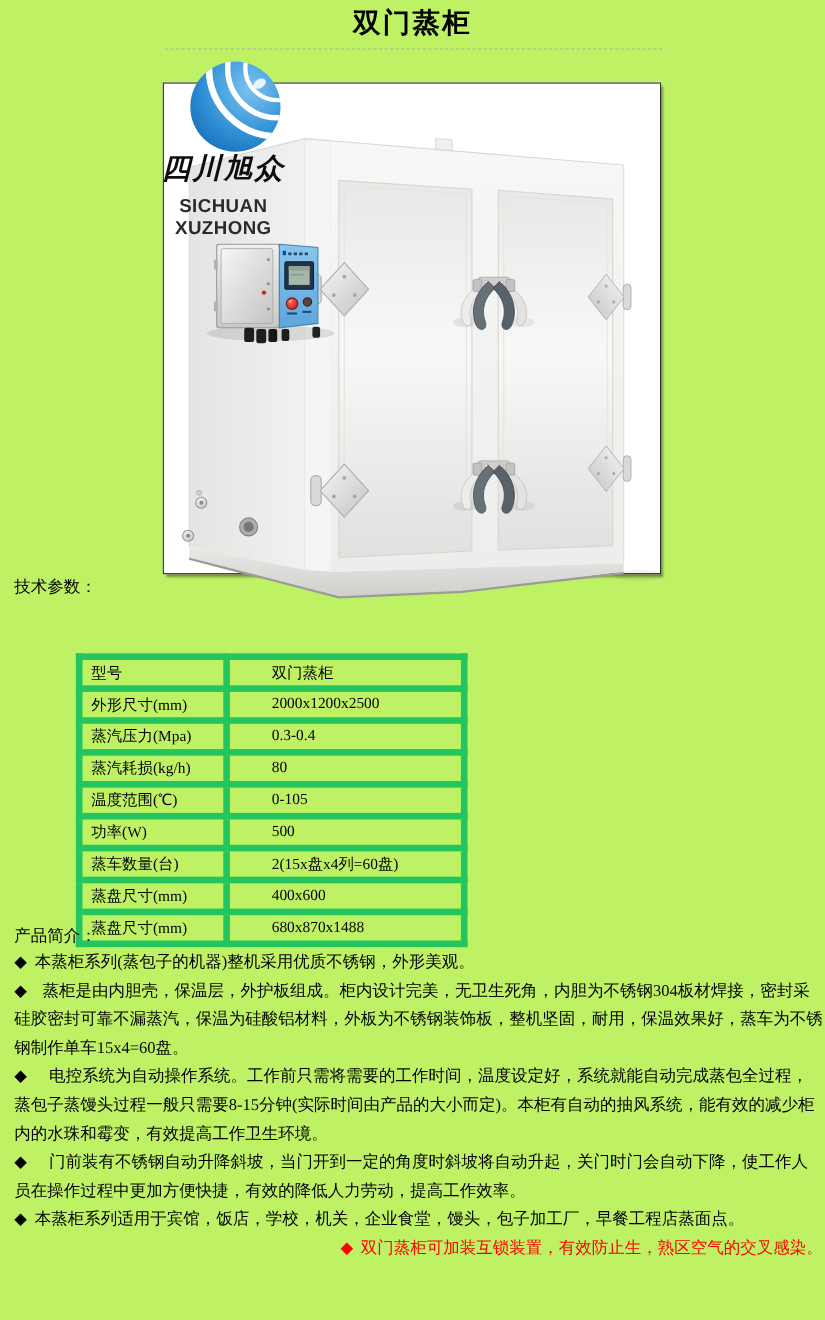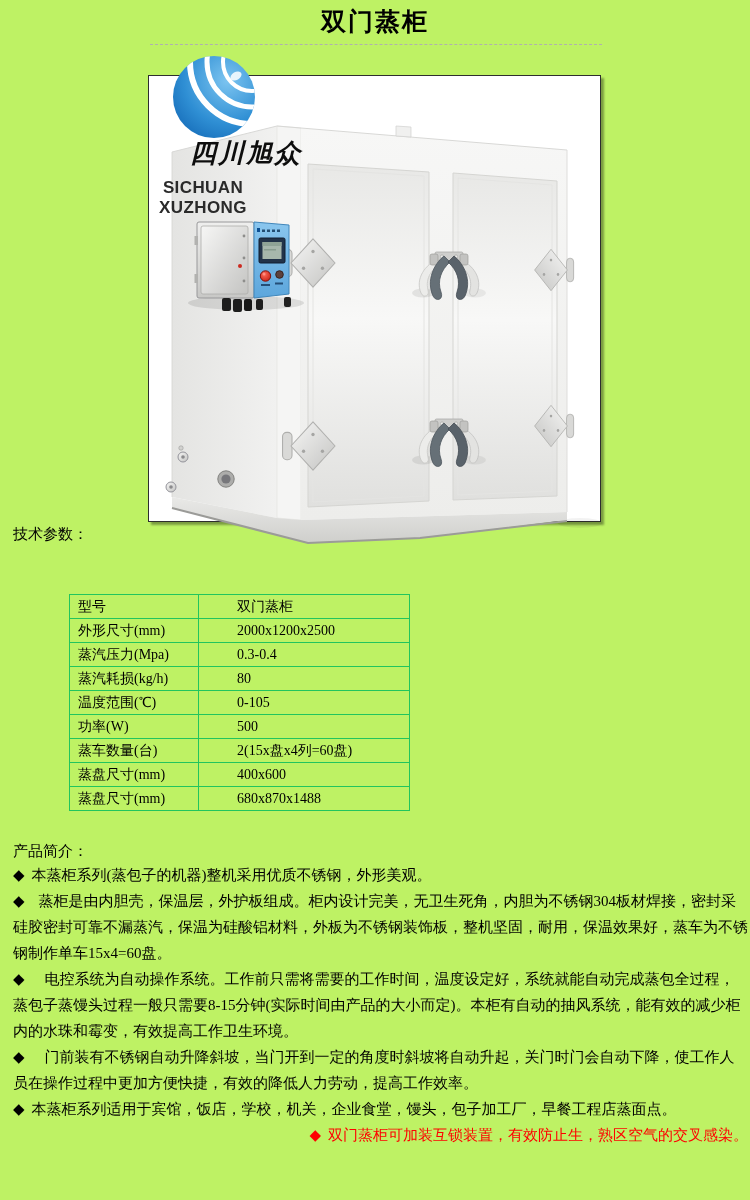--- a/index.html
+++ b/index.html
@@ -9,30 +9,30 @@
          font-family:"Liberation Sans",sans-serif;font-weight:bold;font-size:25px;
          line-height:30px;letter-spacing:2px;color:#000;}
   .dotted{position:absolute;left:150px;top:44px;width:452px;height:0;
           border-top:1px dashed #b0b0b0;}
   .frame{position:absolute;left:148px;top:75px;width:451px;height:445px;
          background:#ffffff;border:1px solid #2e2e2e;
          box-shadow:3px 3px 2px rgba(0,0,0,0.35);}
   .art{position:absolute;left:140px;top:46px;width:482px;height:512px;}
   .logo-cn{position:absolute;left:142px;top:138px;width:122px;text-align:center;
            font-family:"Liberation Serif",serif;font-weight:bold;font-style:italic;
-           font-size:26px;line-height:32px;letter-spacing:2px;color:#0d0d0d;margin-left:43px;}
+           font-size:26px;line-height:32px;letter-spacing:2px;color:#0d0d0d;}
   .logo-en{position:absolute;left:140px;top:178px;width:126px;text-align:center;
            font-family:"Liberation Sans",sans-serif;font-weight:bold;font-size:17px;
            letter-spacing:0.4px;color:#2a2a2a;}
   .sec-heading{position:absolute;left:13px;font-size:15px;line-height:20px;color:#000;}
   .specs-h{top:524px;}
   .intro-h{top:841px;}
   .spec-table{position:absolute;left:69px;top:594px;border-collapse:collapse;
               font-size:14px;color:#000;}
-  .spec-table td{border:1px solid #22c55e;height:23px;padding:0;
+  .spec-table td{border:6px solid #22c55e;height:23px;padding:0;
                  font-family:"Liberation Serif",serif;}
   .spec-table td.l{width:120px;padding-left:8px;}
   .spec-table td.v{width:172px;padding-left:38px;}
   .intro{position:absolute;left:13px;top:862px;width:735px;
          font-size:15px;line-height:26px;color:#000;}
   .intro p{margin:0;}
   .intro .bullet{display:inline-block;}
   .g1 .bullet{margin-right:7px;}
   .g2 .bullet{margin-right:14px;}
   .g3 .bullet{margin-right:20px;}

